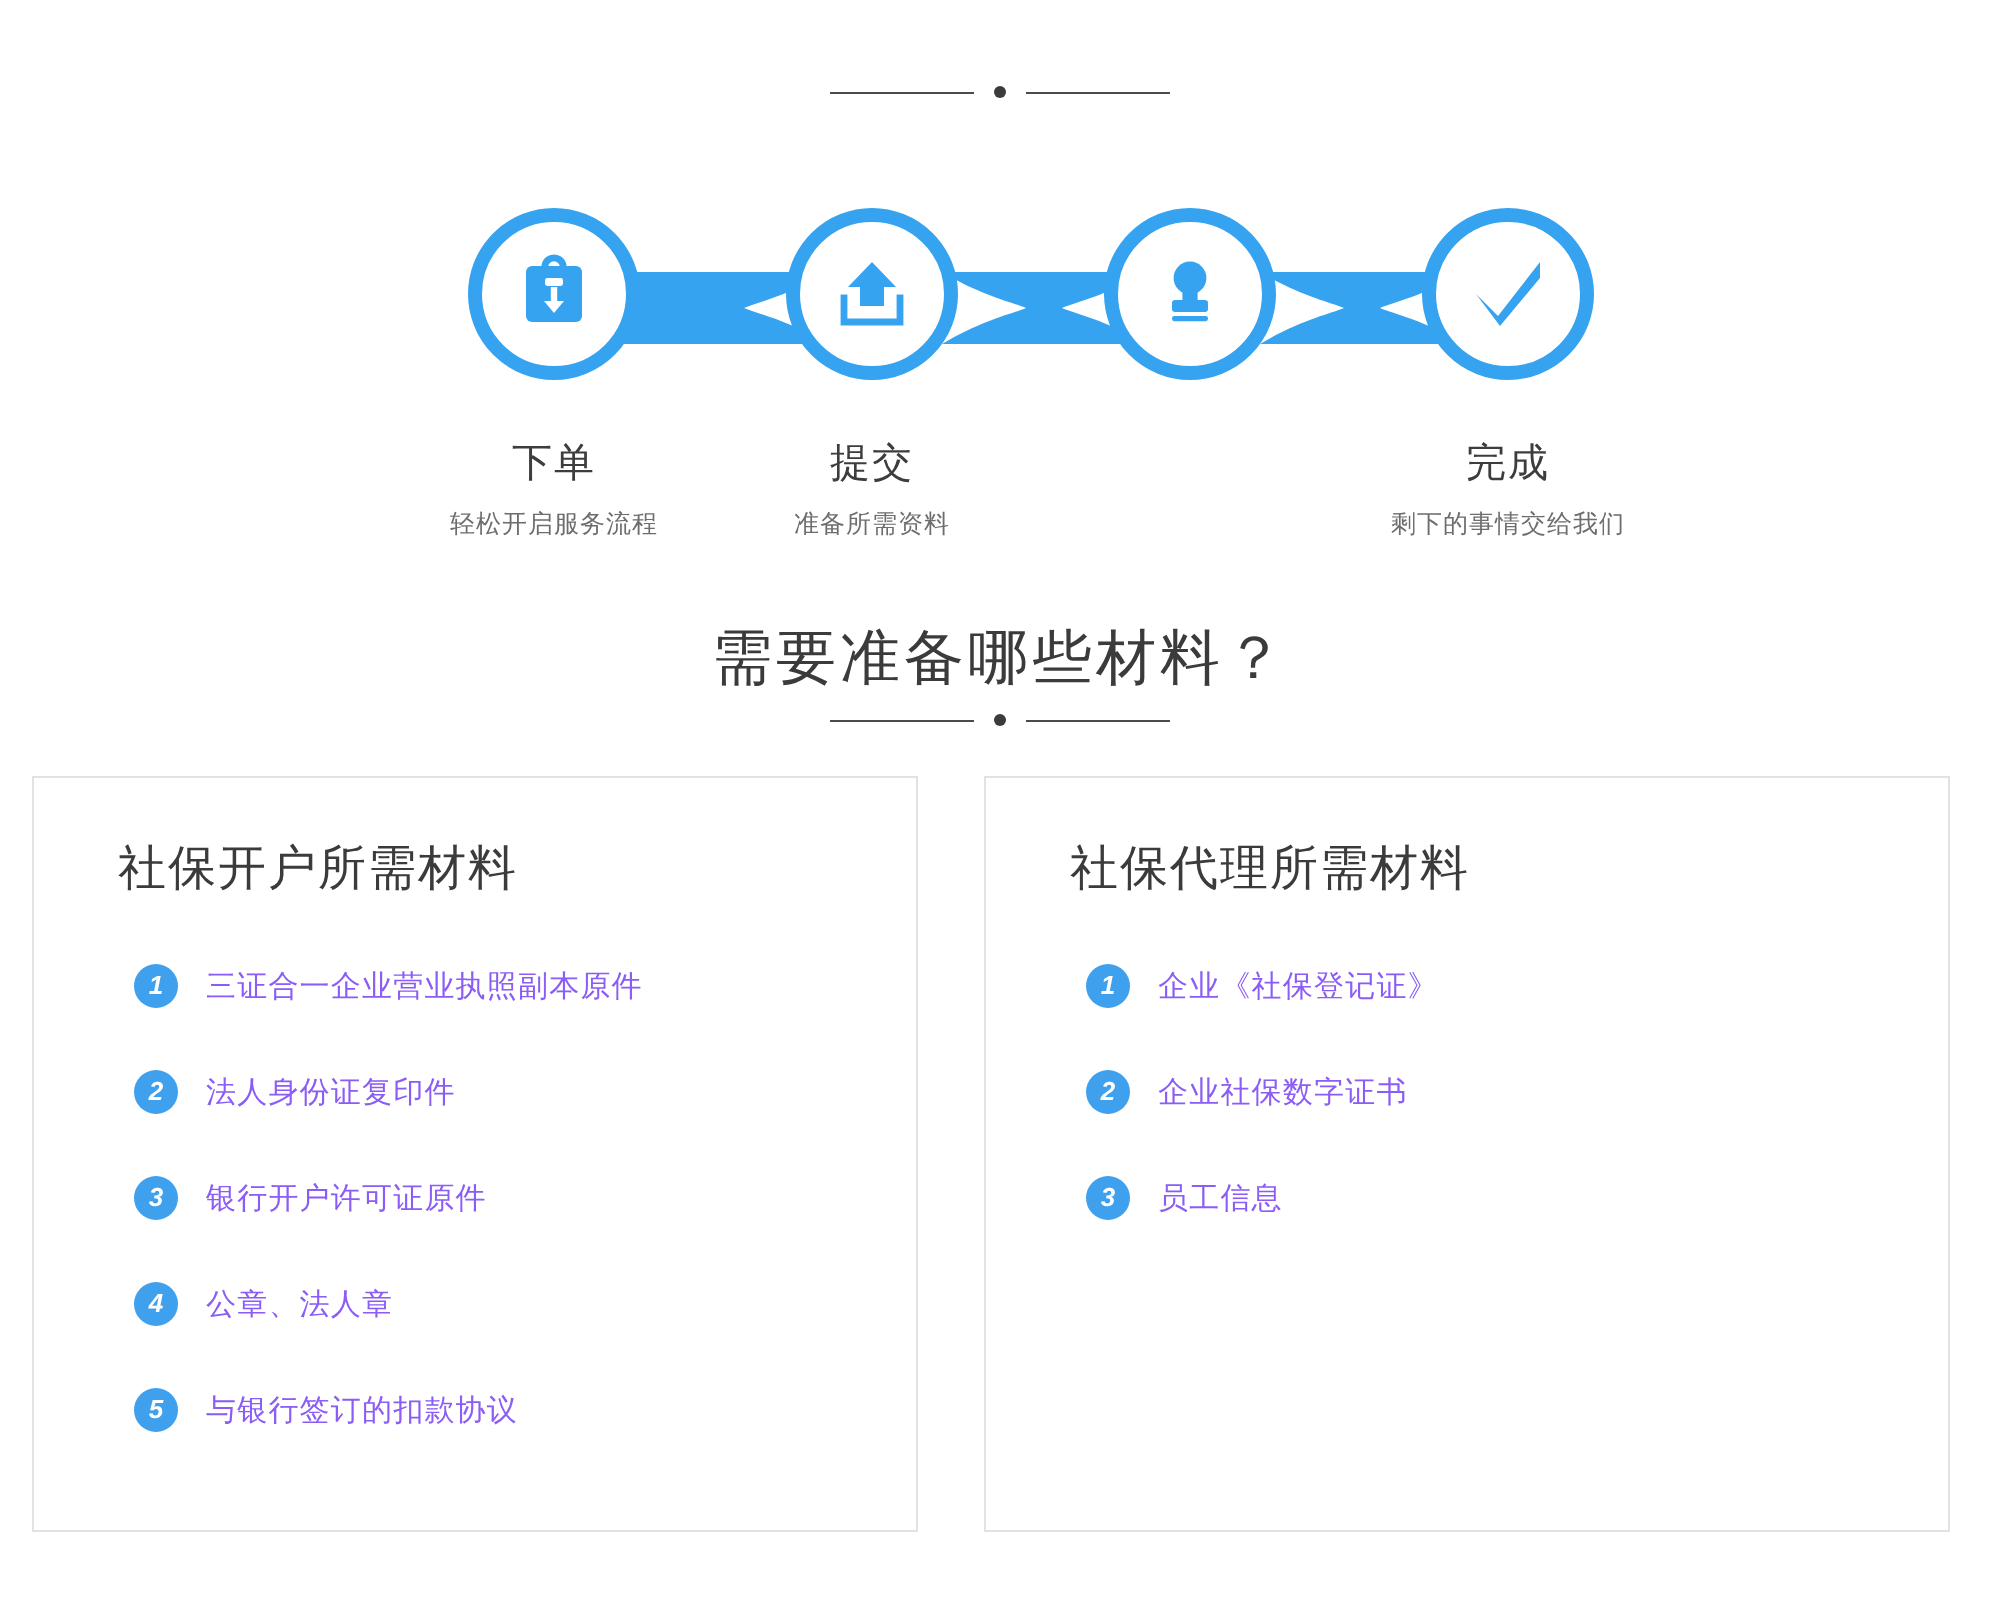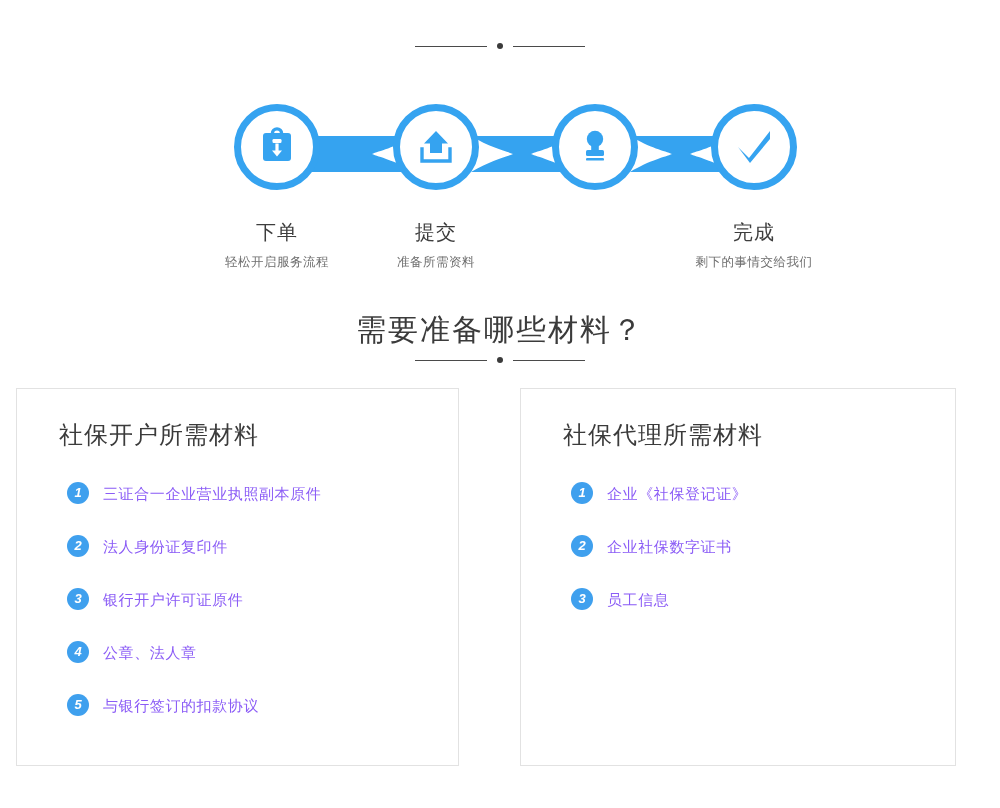--- a/index.html
+++ b/index.html
@@ -65,21 +65,21 @@
   }
 
   
   .card{
     position:absolute;top:388px;height:378px;
     border:1px solid #e2e2e2;
     background:#fff;
     box-sizing:border-box;
   }
   .card.left{left:16px;width:443px;padding-left:40px;}
-  .card.right{left:520px;width:436px;}
+  .card.right{left:492px;width:483px;}
   .card-title{
     position:absolute;left:42px;top:29px;
     font-size:24px;color:#3b3b3b;letter-spacing:1px;line-height:34px;
     white-space:nowrap;
   }
   .card-list{
     position:absolute;left:50px;top:92px;right:18px;
   }
   .list-item{
     display:flex;align-items:flex-start;margin-bottom:28px;

